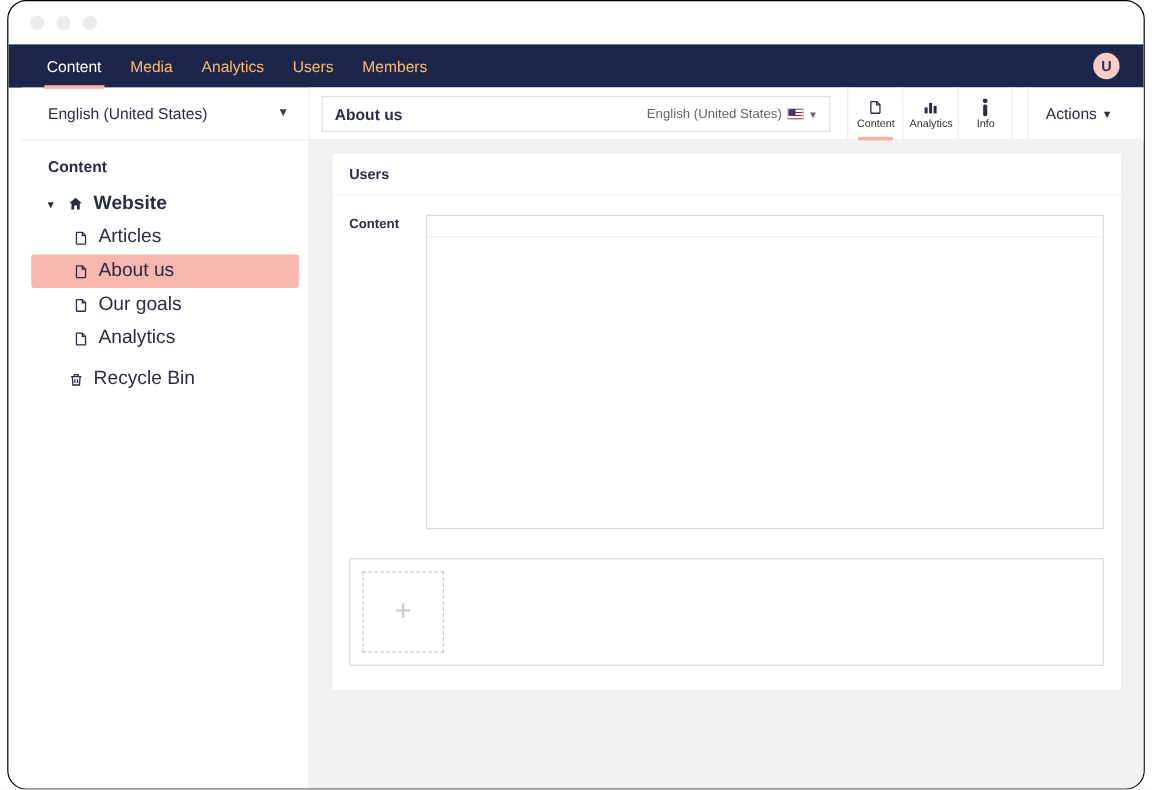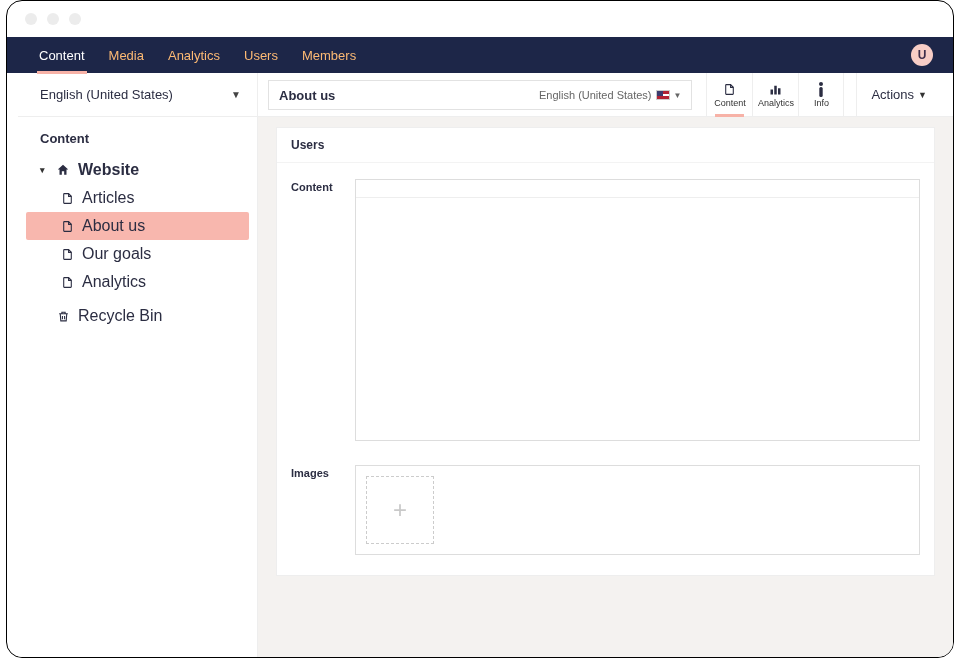--- a/index.html
+++ b/index.html
@@ -273,21 +273,20 @@
           <div class="field-row">
             <div class="field-label">Content</div>
             <div class="field-body">
               <div class="richtext">
                 <div class="rt-toolbar"></div>
               </div>
             </div>
           </div>
 
           <div class="field-row" style="padding-top:4px;">
-            <div class="field-label">Images</div>
             <div class="field-body">
               <div class="images-field">
                 <div class="add-tile">
                   <span>+</span>
                 </div>
               </div>
             </div>
           </div>
 
         </div>

